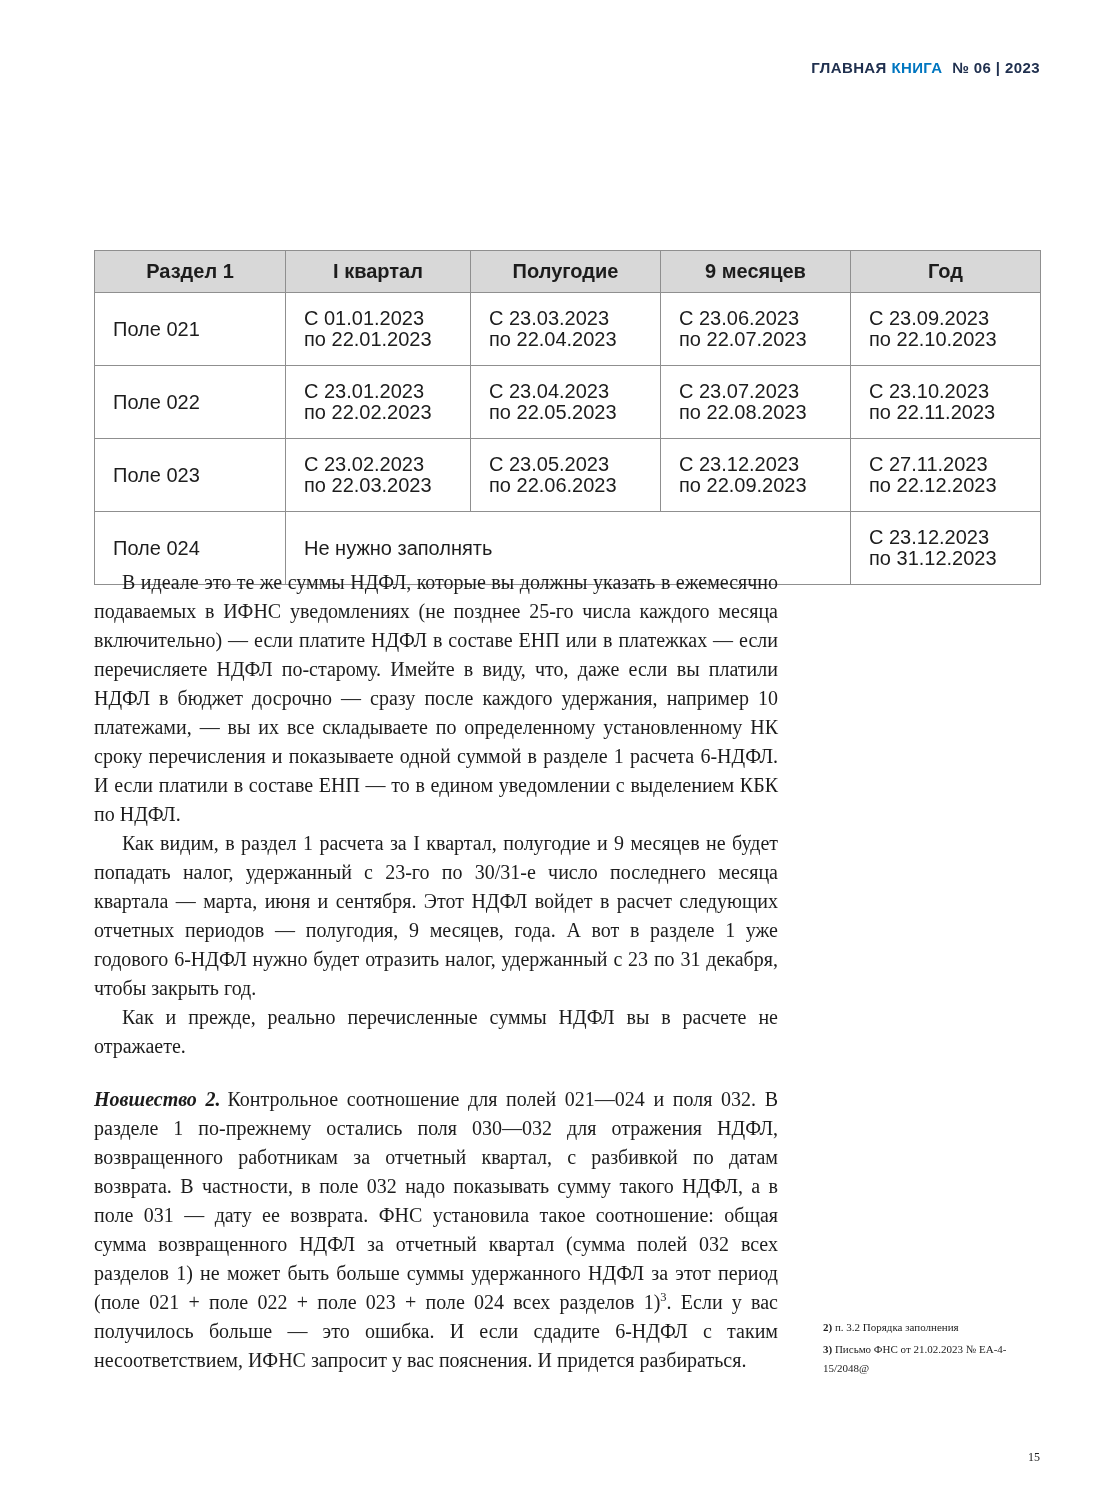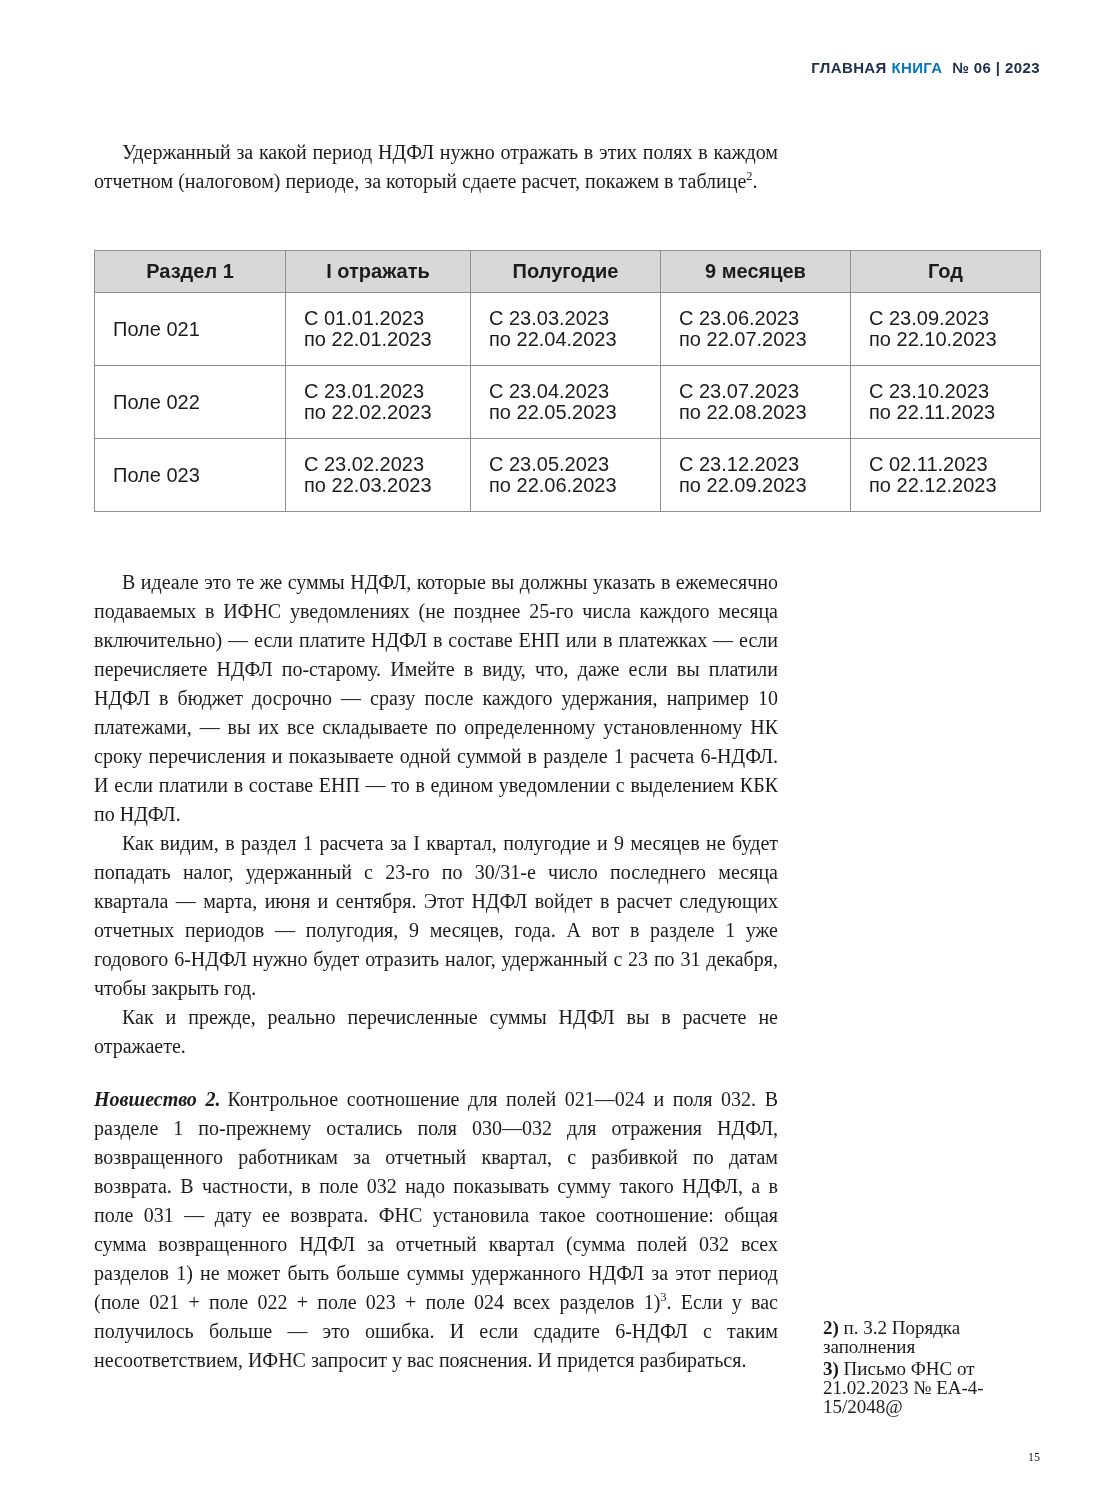--- a/index.html
+++ b/index.html
@@ -53,51 +53,50 @@
     text-align: left;
   }
 
   .text-col { position: absolute; top: 568px; left: 94px; width: 684px; }
   .novelty { margin-top: 24px; }
   .novelty .lead { font-weight: bold; font-style: italic; margin-right: 7px; }
   sup { font-size: 12.5px; line-height: 0; vertical-align: super; }
 
   .footnotes {
     position: absolute; top: 1318px; left: 823px; width: 222px;
-    font-size: 19px; line-height: 19px; color: #1c1c1c;
+    font-size: 11px; line-height: 19px; color: #1c1c1c;
   }
   .footnote { margin: 0 0 3px 0; }
   .fn-marker { font-weight: bold; }
 
   .page-number { position: absolute; top: 1450px; right: 64px; font-size: 12px; color: #1c1c1c; }
 </style>
 </head>
 <body>
 
 <div class="page">
 
   <div class="masthead">
     <span class="dark">ГЛАВНАЯ</span> <span class="blue">КНИГА</span>
     <span class="issue">№ 06 | 2023</span>
   </div>
 
-  <p class="para indent intro"><span>Удержанный за какой период НДФЛ нужно отражать в этих полях в каждом отчетном (налоговом) периоде, за который сдаете расчет, покажем в таблице</span><sup>2</sup><span>.</span></p>
 
   <table class="periods-table">
     <colgroup>
       <col style="width:191px">
         <col style="width:185px">
         <col style="width:190px">
         <col style="width:190px">
         <col style="width:190px">
     </colgroup>
     <thead>
       <tr>
         <th>Раздел 1</th>
-        <th>I отражать</th>
+        <th>I квартал</th>
         <th>Полугодие</th>
         <th>9 месяцев</th>
         <th>Год</th>
       </tr>
     </thead>
     <tbody>
       <tr>
         <td>Поле 021</td>
         <td>С 01.01.2023
 по 22.01.2023</td>
@@ -120,22 +119,28 @@
 по 22.11.2023</td>
       </tr>
       <tr>
         <td>Поле 023</td>
         <td>С 23.02.2023
 по 22.03.2023</td>
         <td>С 23.05.2023
 по 22.06.2023</td>
         <td>С 23.12.2023
 по 22.09.2023</td>
-        <td>С 02.11.2023
+        <td>С 27.11.2023
 по 22.12.2023</td>
+      </tr>
+      <tr>
+        <td>Поле 024</td>
+        <td colspan="3">Не нужно заполнять</td>
+        <td>С 23.12.2023
+по 31.12.2023</td>
       </tr>
     </tbody>
   </table>
 
   <div class="text-col">
     <p class="para indent">В идеале это те же суммы НДФЛ, которые вы должны указать в ежемесячно подаваемых в ИФНС уведомлениях (не позднее 25-го числа каждого месяца включительно) — если платите НДФЛ в составе ЕНП или в платежках — если перечисляете НДФЛ по-старому. Имейте в виду, что, даже если вы платили НДФЛ в бюджет досрочно — сразу после каждого удержания, например 10 платежами, — вы их все складываете по определенному установленному НК сроку перечисления и показываете одной суммой в разделе 1 расчета 6-НДФЛ. И если платили в составе ЕНП — то в едином уведомлении с выделением КБК по НДФЛ.</p>
     <p class="para indent">Как видим, в раздел 1 расчета за I квартал, полугодие и 9 месяцев не будет попадать налог, удержанный с 23-го по 30/31-е число последнего месяца квартала — марта, июня и сентября. Этот НДФЛ войдет в расчет следующих отчетных периодов — полугодия, 9 месяцев, года. А вот в разделе 1 уже годового 6-НДФЛ нужно будет отразить налог, удержанный с 23 по 31 декабря, чтобы закрыть год.</p>
     <p class="para indent">Как и прежде, реально перечисленные суммы НДФЛ вы в расчете не отражаете.</p>
     <p class="para novelty"><span class="lead">Новшество 2.</span><span>Контрольное соотношение для полей 021—024 и поля 032. В разделе 1 по-прежнему остались поля 030—032 для отражения НДФЛ, возвращенного работникам за отчетный квартал, с разбивкой по датам возврата. В частности, в поле 032 надо показывать сумму такого НДФЛ, а в поле 031 — дату ее возврата. ФНС установила такое соотношение: общая сумма возвращенного НДФЛ за отчетный квартал (сумма полей 032 всех разделов 1) не может быть больше суммы удержанного НДФЛ за этот период (поле 021 + поле 022 + поле 023 + поле 024 всех разделов 1)</span><sup>3</sup><span>. Если у вас получилось больше — это ошибка. И если сдадите 6-НДФЛ с таким несоответствием, ИФНС запросит у вас пояснения. И придется разбираться.</span></p>
   </div>

